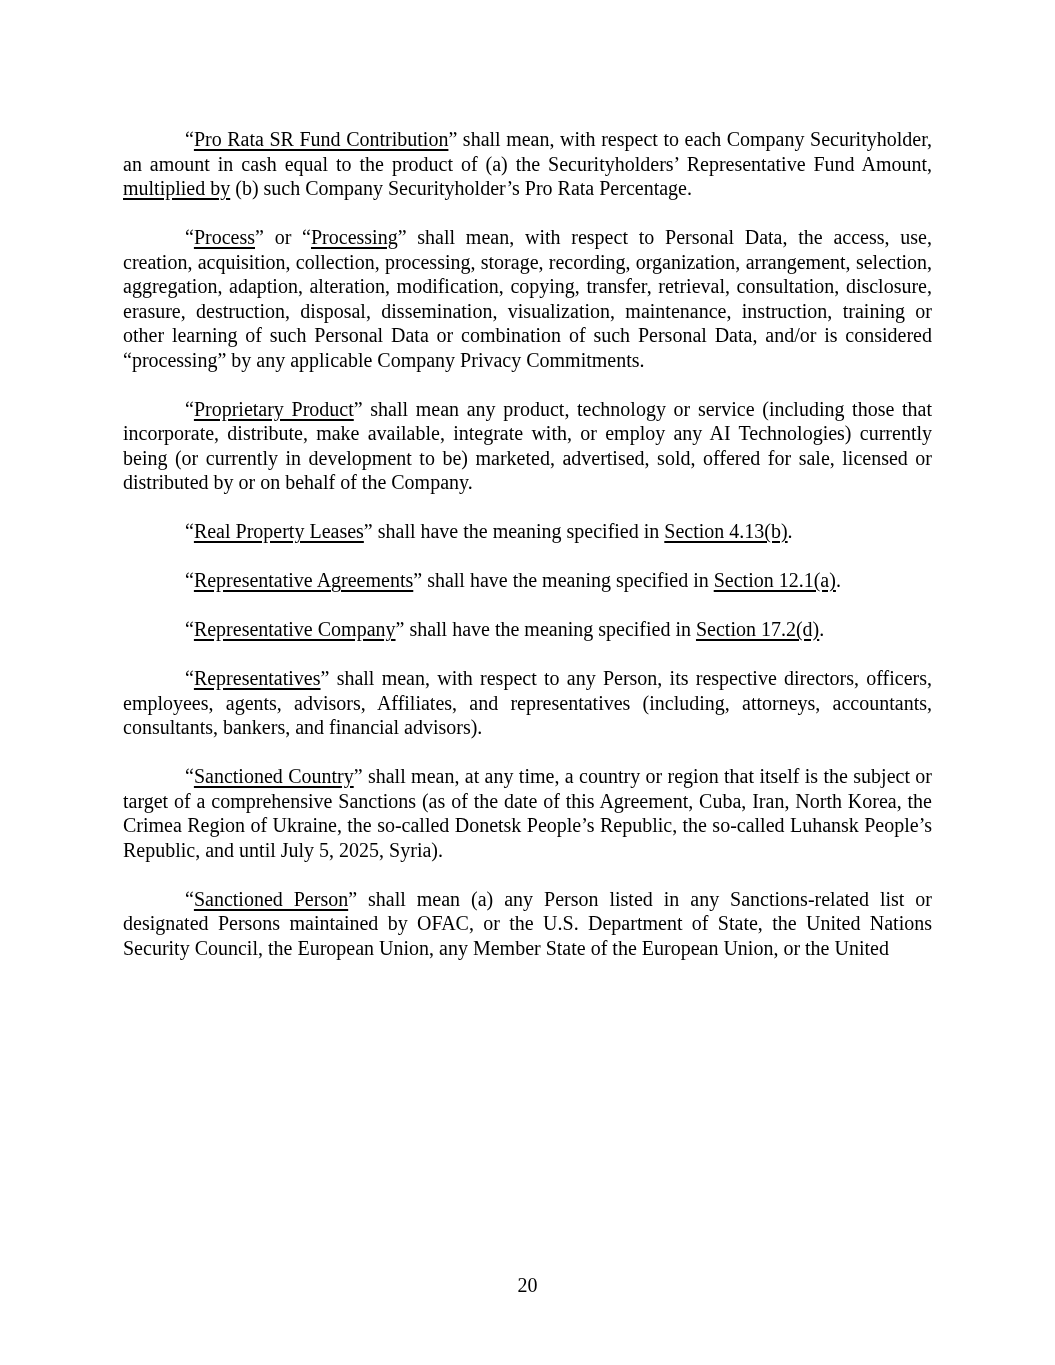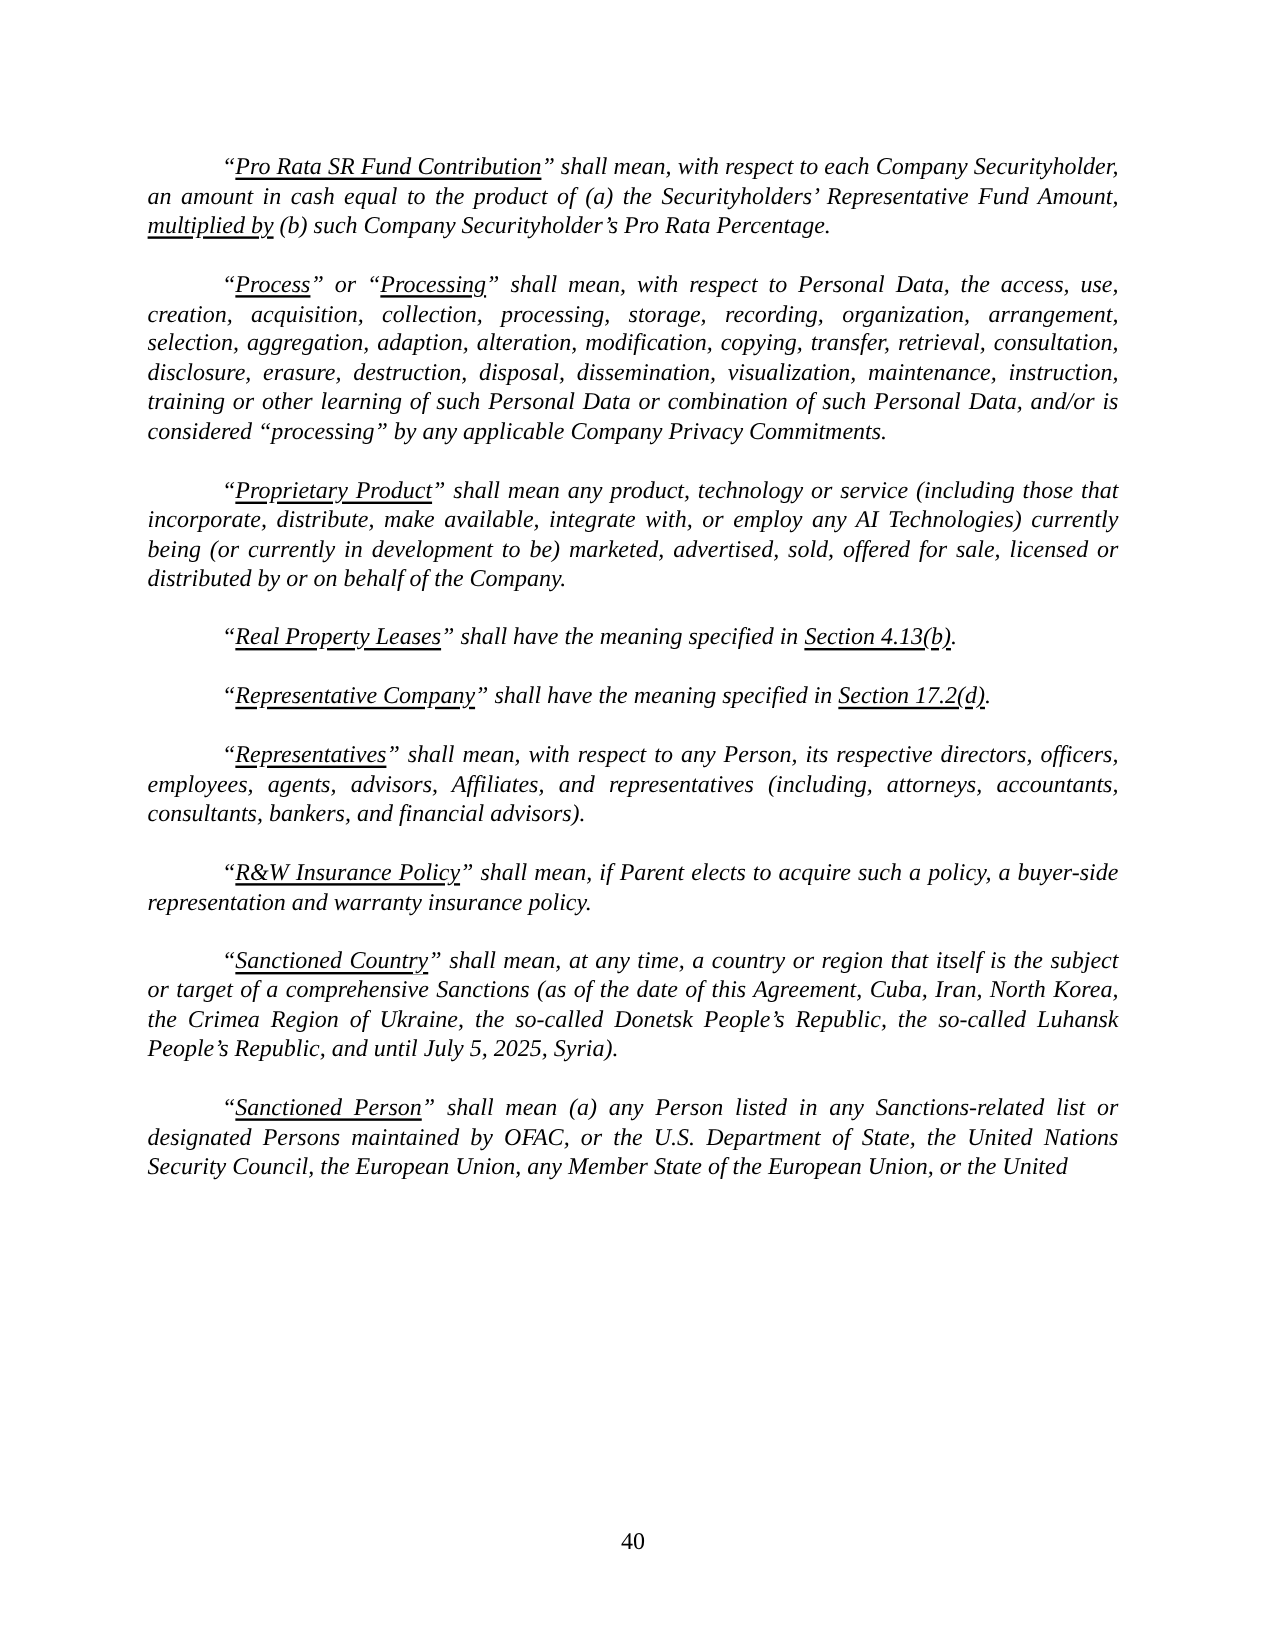--- a/index.html
+++ b/index.html
@@ -20,21 +20,20 @@
     left: 123px;
     top: 127px;
     width: 809px;
     font-size: 20px;
     line-height: 24.5px;
     text-align: justify;
   }
   .doc-body p {
     margin: 0 0 24.5px 0;
     text-indent: 62px;
-    font-style: italic;
   }
   .doc-body p:last-child {
     margin-bottom: 12px;
   }
   .u {
     text-decoration: underline;
     text-underline-offset: 3px;
   }
   .page-footer {
     position: absolute;
@@ -48,22 +47,22 @@
 </style>
 </head>
 <body>
 
 <main>
   <section class="doc-body">
       <p><span>“</span><span class="u">Pro Rata SR Fund Contribution</span><span>” shall mean, with respect to each Company Securityholder, an amount in cash equal to the product of (a) the Securityholders’ Representative Fund Amount, </span><span class="u">multiplied by</span><span> (b) such Company Securityholder’s Pro Rata Percentage.</span></p>
       <p><span>“</span><span class="u">Process</span><span>” or “</span><span class="u">Processing</span><span>” shall mean, with respect to Personal Data, the access, use, creation, acquisition, collection, processing, storage, recording, organization, arrangement, selection, aggregation, adaption, alteration, modification, copying, transfer, retrieval, consultation, disclosure, erasure, destruction, disposal, dissemination, visualization, maintenance, instruction, training or other learning of such Personal Data or combination of such Personal Data, and/or is considered “processing” by any applicable Company Privacy Commitments.</span></p>
       <p><span>“</span><span class="u">Proprietary Product</span><span>” shall mean any product, technology or service (including those that incorporate, distribute, make available, integrate with, or employ any AI Technologies) currently being (or currently in development to be) marketed, advertised, sold, offered for sale, licensed or distributed by or on behalf of the Company.</span></p>
       <p><span>“</span><span class="u">Real Property Leases</span><span>” shall have the meaning specified in </span><span class="u">Section 4.13(b)</span><span>.</span></p>
+      <p><span>“</span><span class="u">Representative Agreements</span><span>” shall have the meaning specified in </span><span class="u">Section 12.1(a)</span><span>.</span></p>
       <p><span>“</span><span class="u">Representative Company</span><span>” shall have the meaning specified in </span><span class="u">Section 17.2(d)</span><span>.</span></p>
       <p><span>“</span><span class="u">Representatives</span><span>” shall mean, with respect to any Person, its respective directors, officers, employees, agents, advisors, Affiliates, and representatives (including, attorneys, accountants, consultants, bankers, and financial advisors).</span></p>
-      <p><span>“</span><span class="u">R&amp;W Insurance Policy</span><span>” shall mean, if Parent elects to acquire such a policy, a buyer-side representation and warranty insurance policy.</span></p>
       <p><span>“</span><span class="u">Sanctioned Country</span><span>” shall mean, at any time, a country or region that itself is the subject or target of a comprehensive Sanctions (as of the date of this Agreement, Cuba, Iran, North Korea, the Crimea Region of Ukraine, the so-called Donetsk People’s Republic, the so-called Luhansk People’s Republic, and until July 5, 2025, Syria).</span></p>
       <p><span>“</span><span class="u">Sanctioned Person</span><span>” shall mean (a) any Person listed in any Sanctions-related list or designated Persons maintained by OFAC, or the U.S. Department of State, the United Nations Security Council, the European Union, any Member State of the European Union, or the United</span></p>
     </section>
   <footer class="page-footer">
-    <span>40</span>
+    <span>20</span>
   </footer>
 </main>
 
 </body></html>

